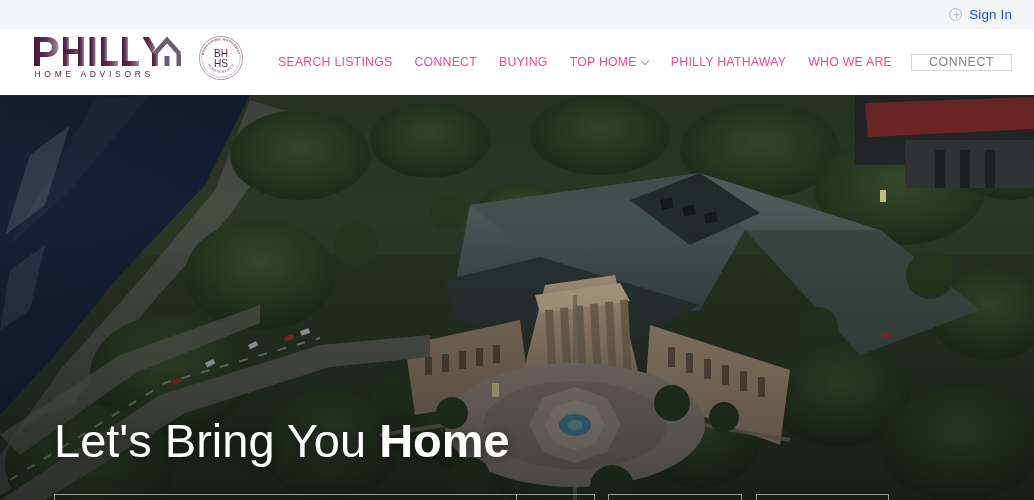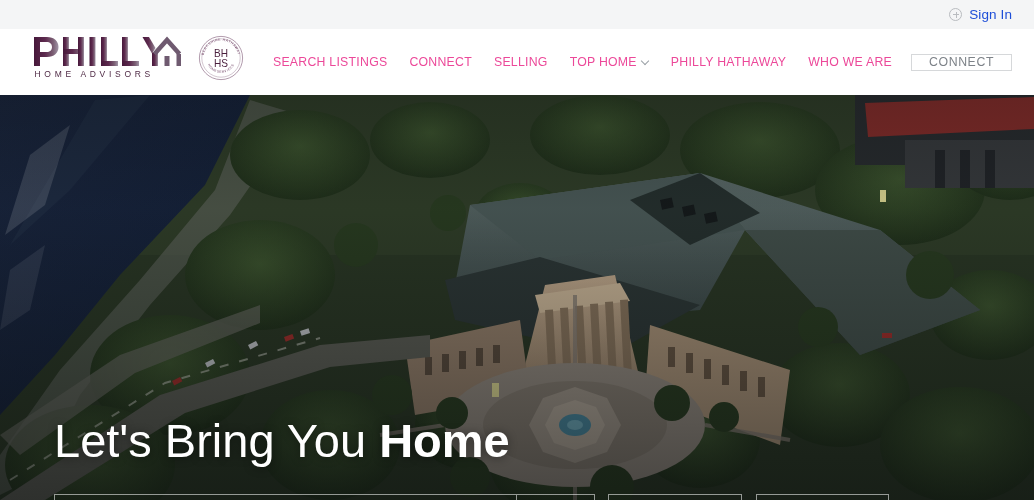--- a/index.html
+++ b/index.html
@@ -172,21 +172,21 @@
     </div>
 
     <nav class="nav">
       <div class="nav-item">
         <span>SEARCH LISTINGS</span>
       </div>
       <div class="nav-item">
         <span>CONNECT</span>
       </div>
       <div class="nav-item">
-        <span>SELLING</span>
+        <span>BUYING</span>
       </div>
       <div class="nav-item">
         <span>TOP HOME</span>
         <span class="chev-sm"></span>
       </div>
       <div class="nav-item">
         <span>PHILLY HATHAWAY</span>
       </div>
       <div class="nav-item">
         <span>WHO WE ARE</span>

